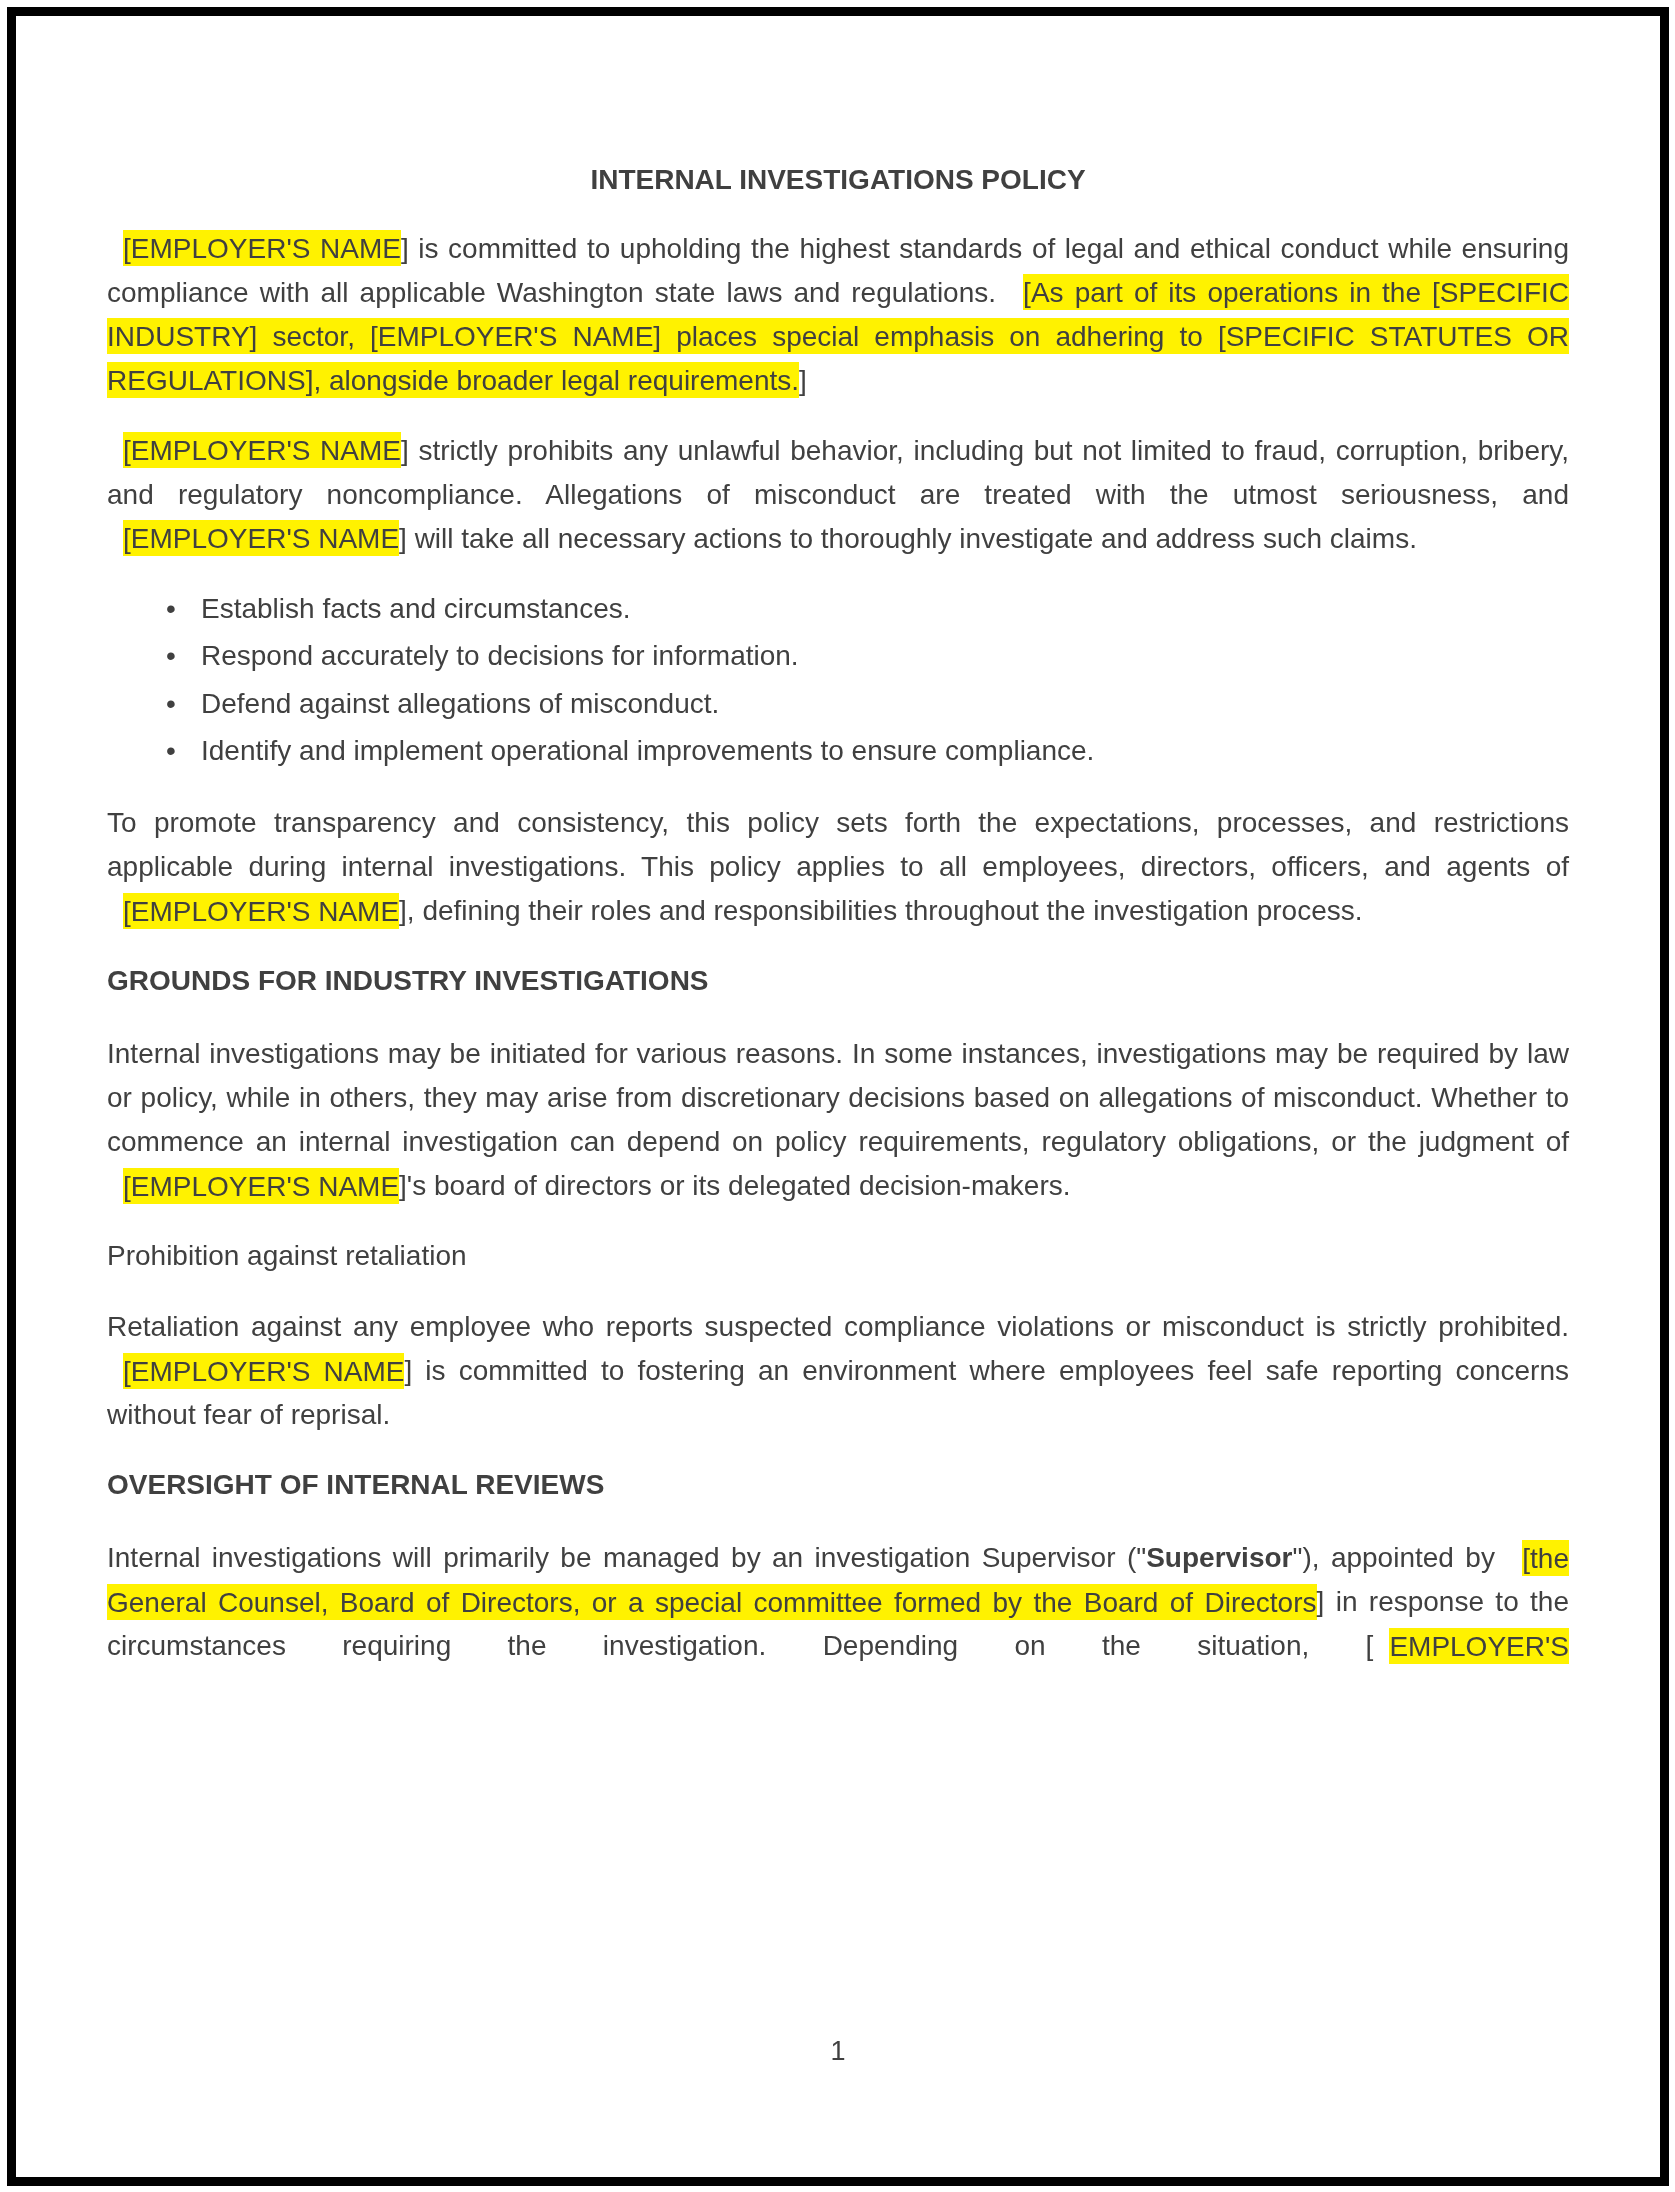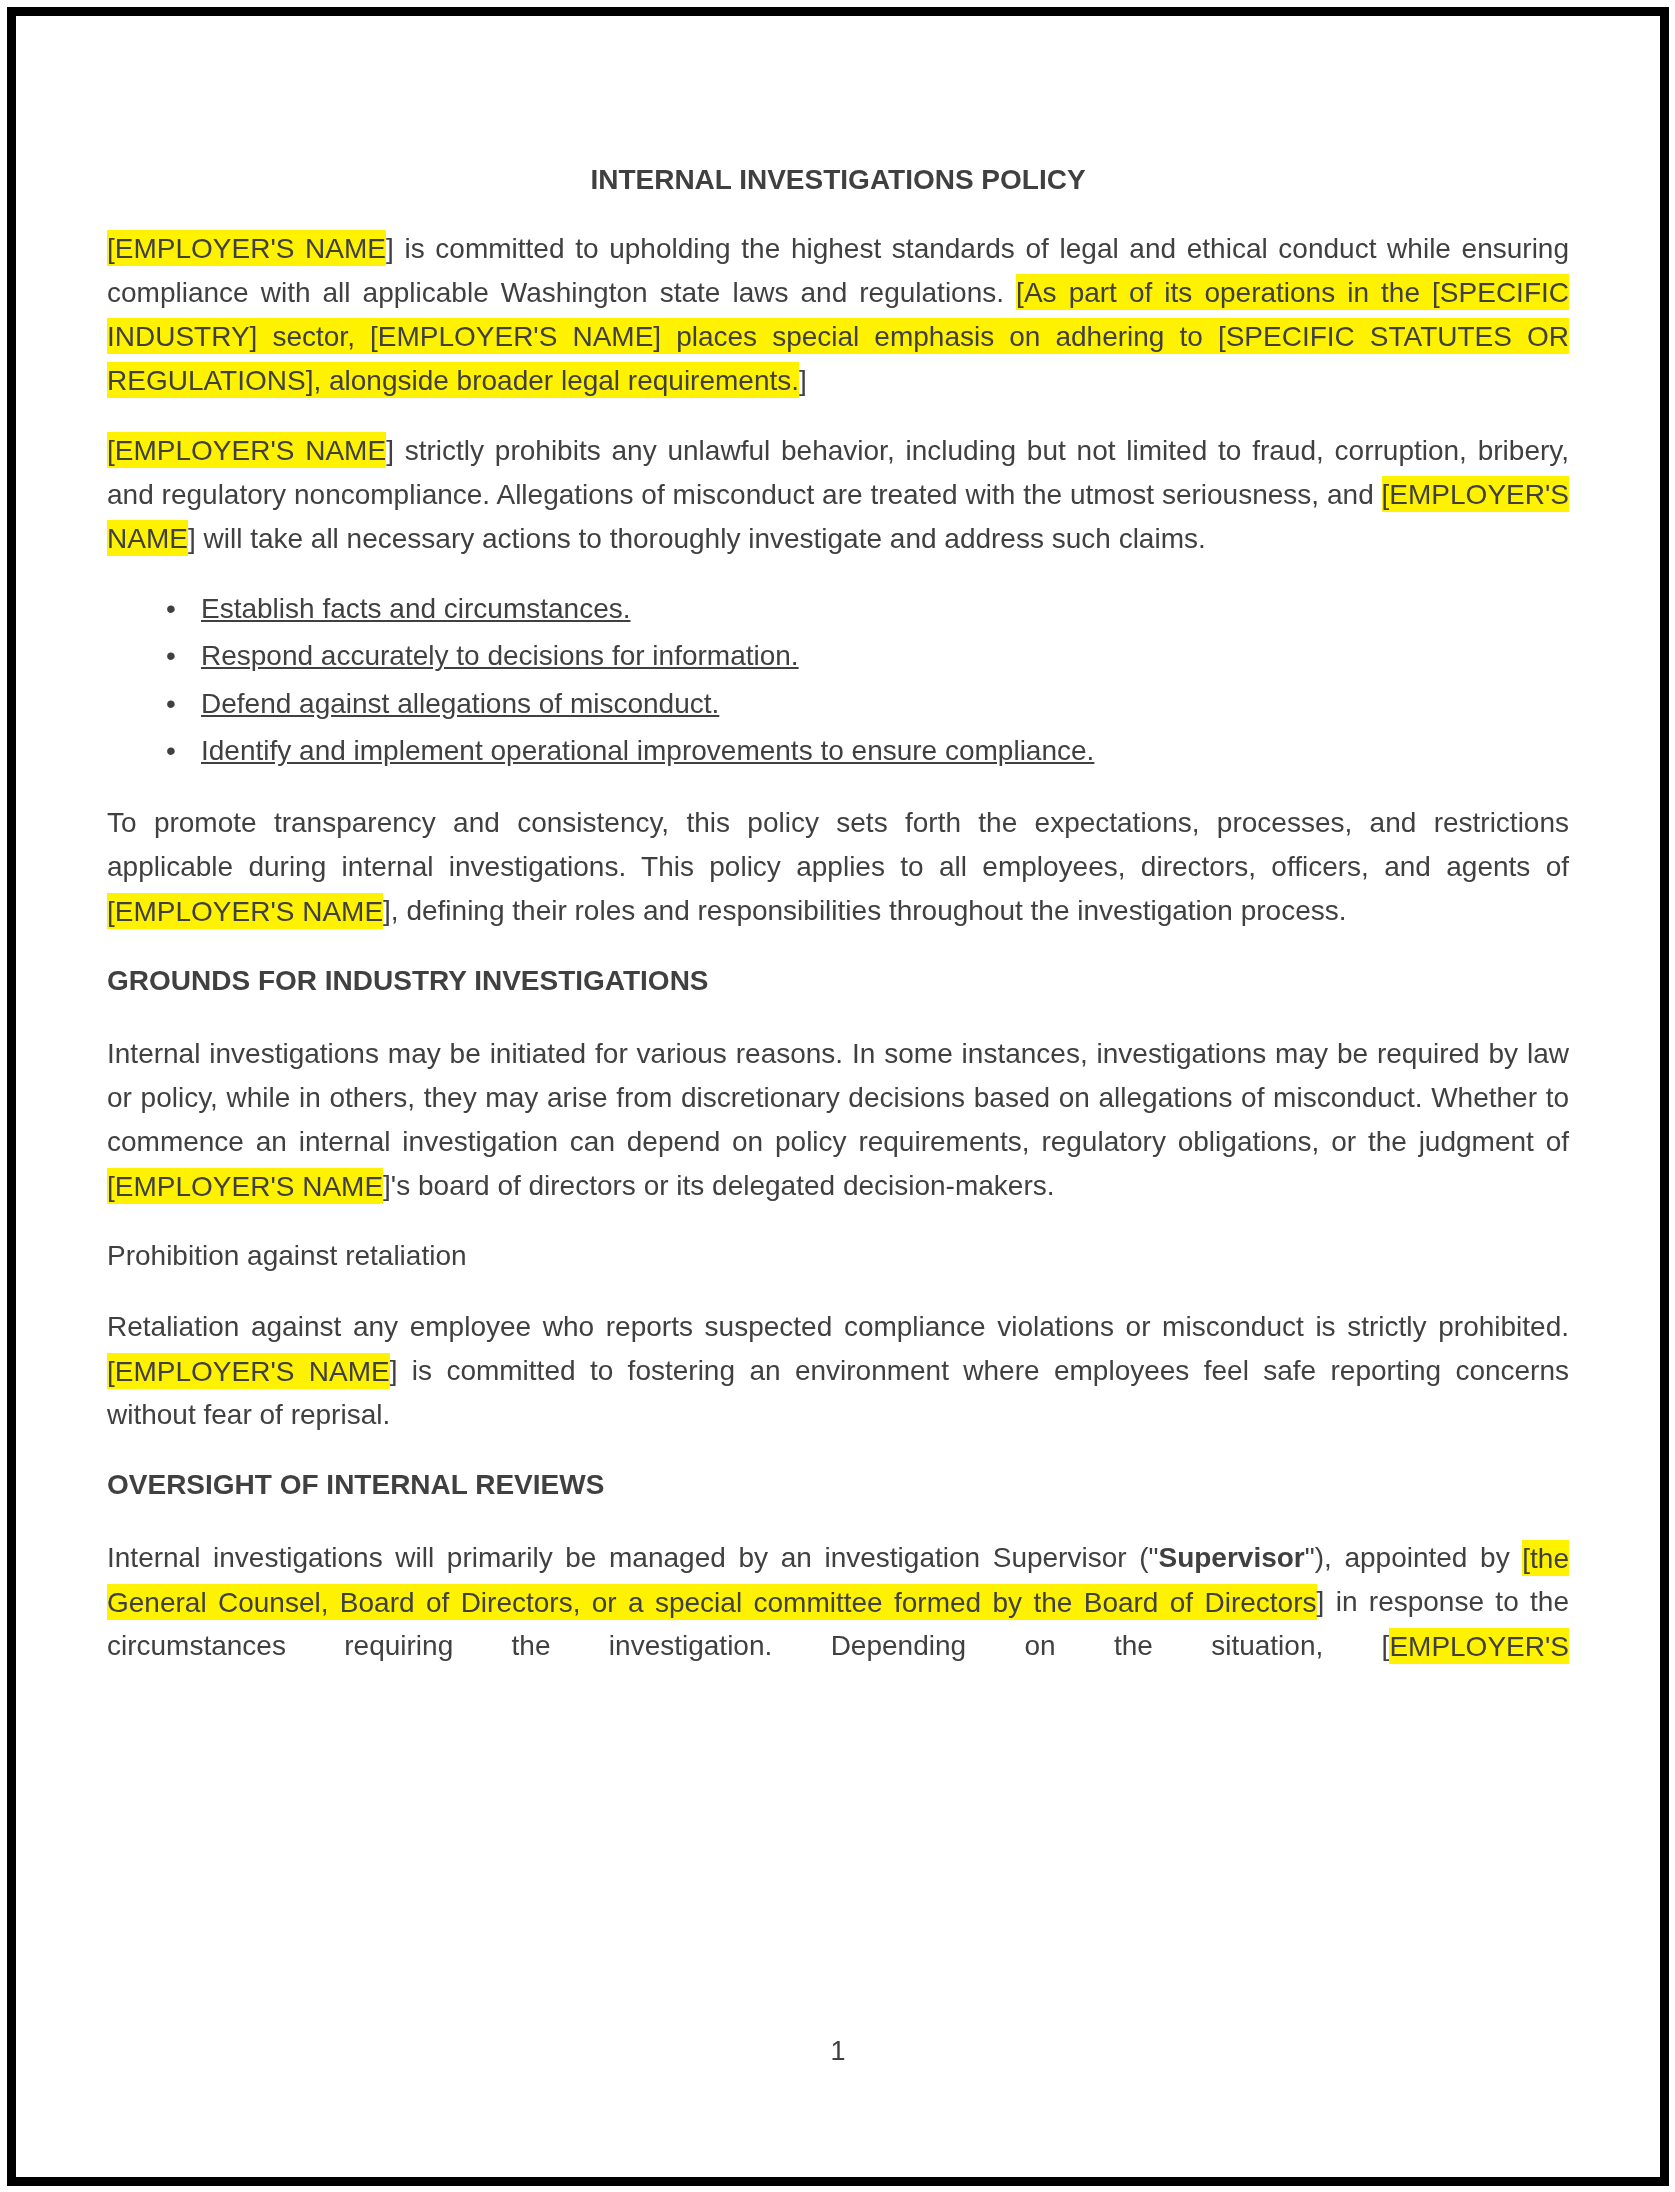--- a/index.html
+++ b/index.html
@@ -47,36 +47,36 @@
     text-align: justify;
     margin: 0 0 26px 0;
   }
   p.paragraph.justify-last {
     text-align-last: justify;
   }
   ul.bullets {
     list-style: none;
     margin: 3.5px 0 28px 0;
     padding: 0 0 0 59px;
-    text-decoration: underline;
   }
   ul.bullets li {
     position: relative;
     padding-left: 35px;
     margin-bottom: 3.5px;
   }
   ul.bullets li::before {
     content: "\2022";
     position: absolute;
     left: 0;
     top: 0;
   }
   .hl {
     background: #FFF200;
     padding: 2.6px 0;
+    margin-left: 16px;
   }
   .b {
     font-weight: bold;
   }
   .page-number {
     position: absolute;
     top: 2029px;
     left: 0;
     width: 1676px;
     text-align: center;

